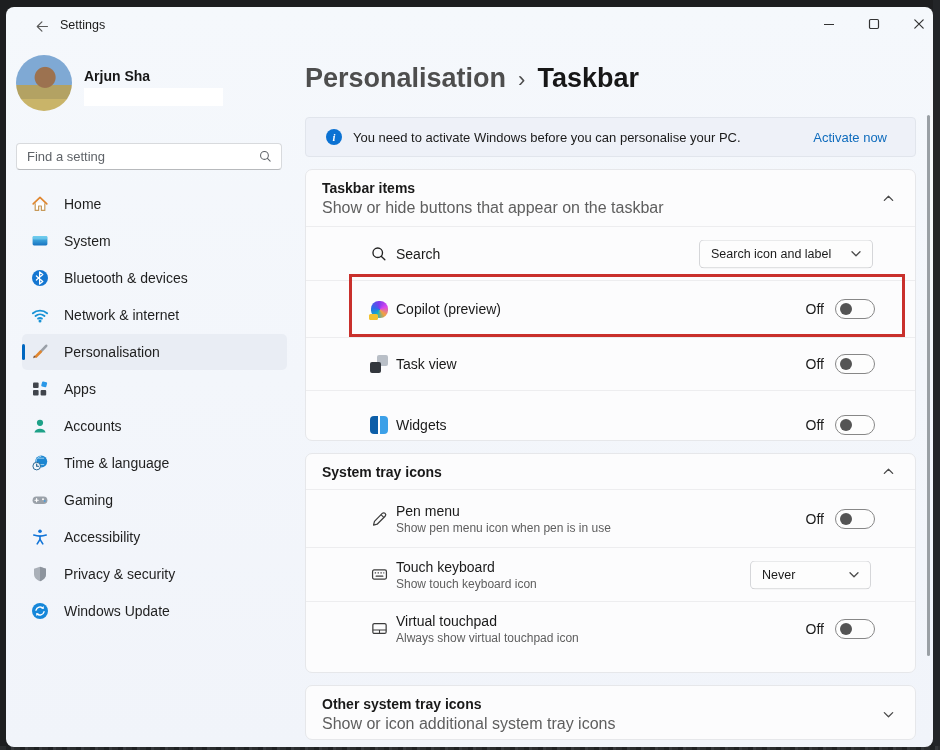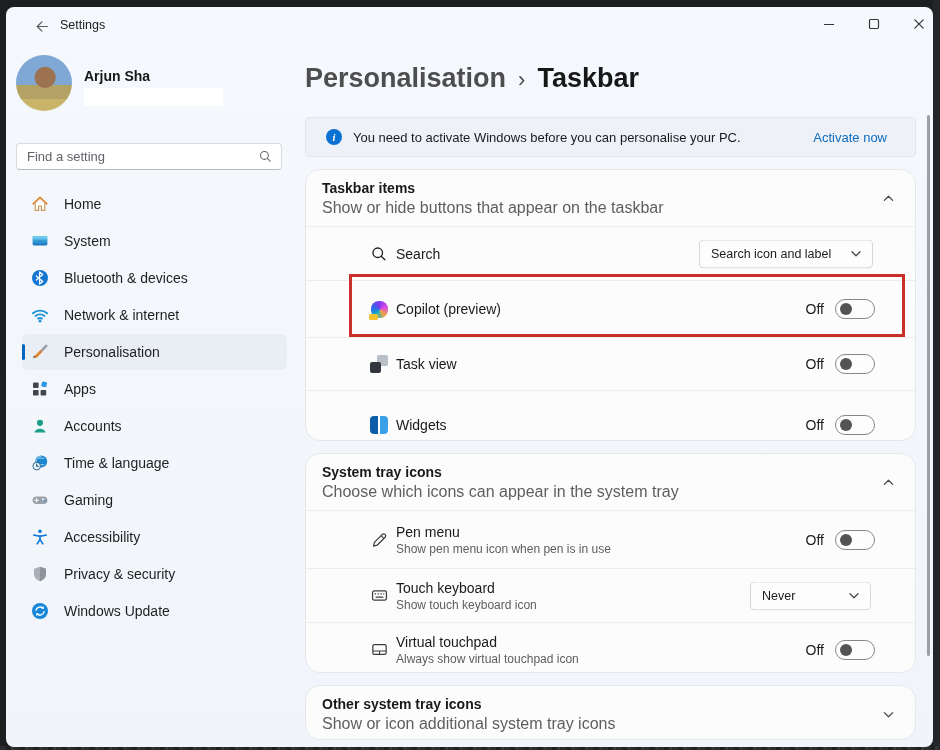--- a/index.html
+++ b/index.html
@@ -53,21 +53,21 @@
 
   .banner { position:absolute; left:0; top:63px; width:611px; height:40px; background:#eef1f8;
     border:1px solid #e1e5ec; border-radius:4px; display:flex; align-items:center; padding:0 16px 0 20px; }
   .info-ic { width:16px; height:16px; border-radius:50%; background:#0b72d3; color:#fff; flex:none;
     display:flex; align-items:center; justify-content:center; font-size:10.5px; font-weight:700;
     font-family:"Liberation Serif",serif; font-style:italic; }
   .banner-text { margin-left:11px; font-size:13px; color:#1b1b1b; flex:1; }
   .banner-link { font-size:13px; color:#0f6cbd; margin-right:12px; cursor:default; }
 
   .card { position:absolute; left:0; width:611px; background:#fcfcfd; border:1px solid #e6e7ea;
-    border-radius:15px; overflow:hidden; }
+    border-radius:7px; overflow:hidden; }
   .card-head { position:relative; padding:10px 16px 9px 16px; }
   .card-title { font-size:14px; font-weight:600; color:#191919; }
   .card-sub { font-size:16px; color:#5e5e5e; margin-top:3px; }
   .expander { position:absolute; right:14px; top:50%; transform:translateY(-50%); width:26px; height:26px;
     display:flex; align-items:center; justify-content:center; border-radius:4px; }
   .row { position:relative; border-top:1px solid #ededef; display:flex; align-items:center; }
   .row-ic { position:absolute; left:63px; top:50%; transform:translateY(-50%); width:20px; height:20px;
     display:flex; align-items:center; justify-content:center; }
   .row-lbl { position:absolute; left:90px; font-size:14px; color:#1a1a1a; }
   .row-2l { position:absolute; left:90px; top:50%; transform:translateY(-50%); }
@@ -339,21 +339,20 @@
             <div class="toggle"></div>
           </div>
         </div>
       </div>
 
       <div class="highlight-red"></div>
 
       <div class="card" style="top:399px; height:220px;">
         <div class="card-head">
           <div class="card-title">System tray icons</div>
-          <div class="card-sub">Choose which icons can appear in the system tray</div>
           <div class="expander">
             <svg width="13" height="13" viewBox="0 0 14 13">
               <path d="M2.5 8.5 7 4l4.5 4.5" fill="none" stroke="#4a4a4a" stroke-width="1.4" stroke-linecap="round" stroke-linejoin="round"></path>
             </svg>
           </div>
         </div>
         <div class="row" style="height:58px;">
           <span class="row-ic">
             <svg width="19" height="19" viewBox="0 0 20 20">
               <path d="M12.9 4.6a2.1 2.1 0 0 1 3 3l-8.4 8.4-3.8 1 1-3.9z" fill="none" stroke="#3c3c3c" stroke-width="1.3" stroke-linejoin="round"></path>

